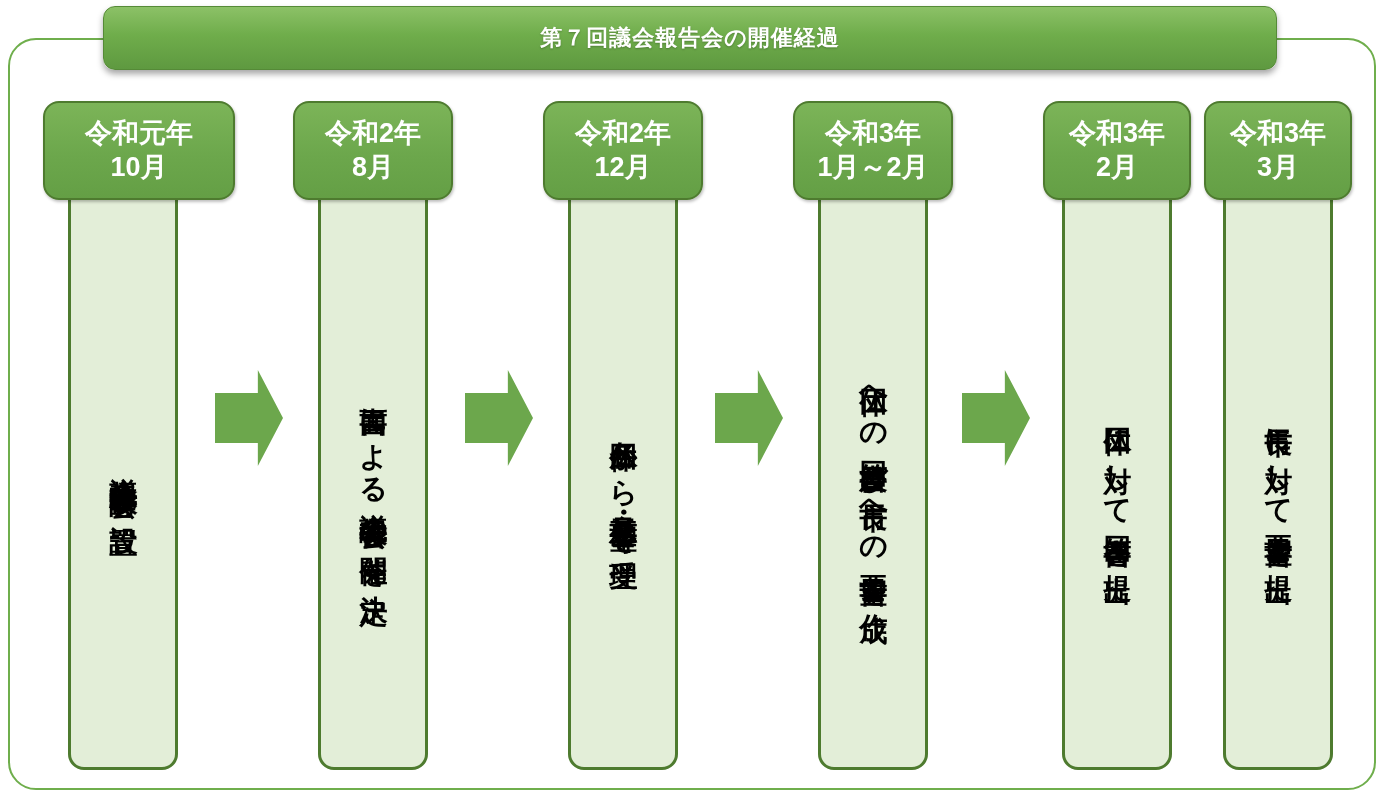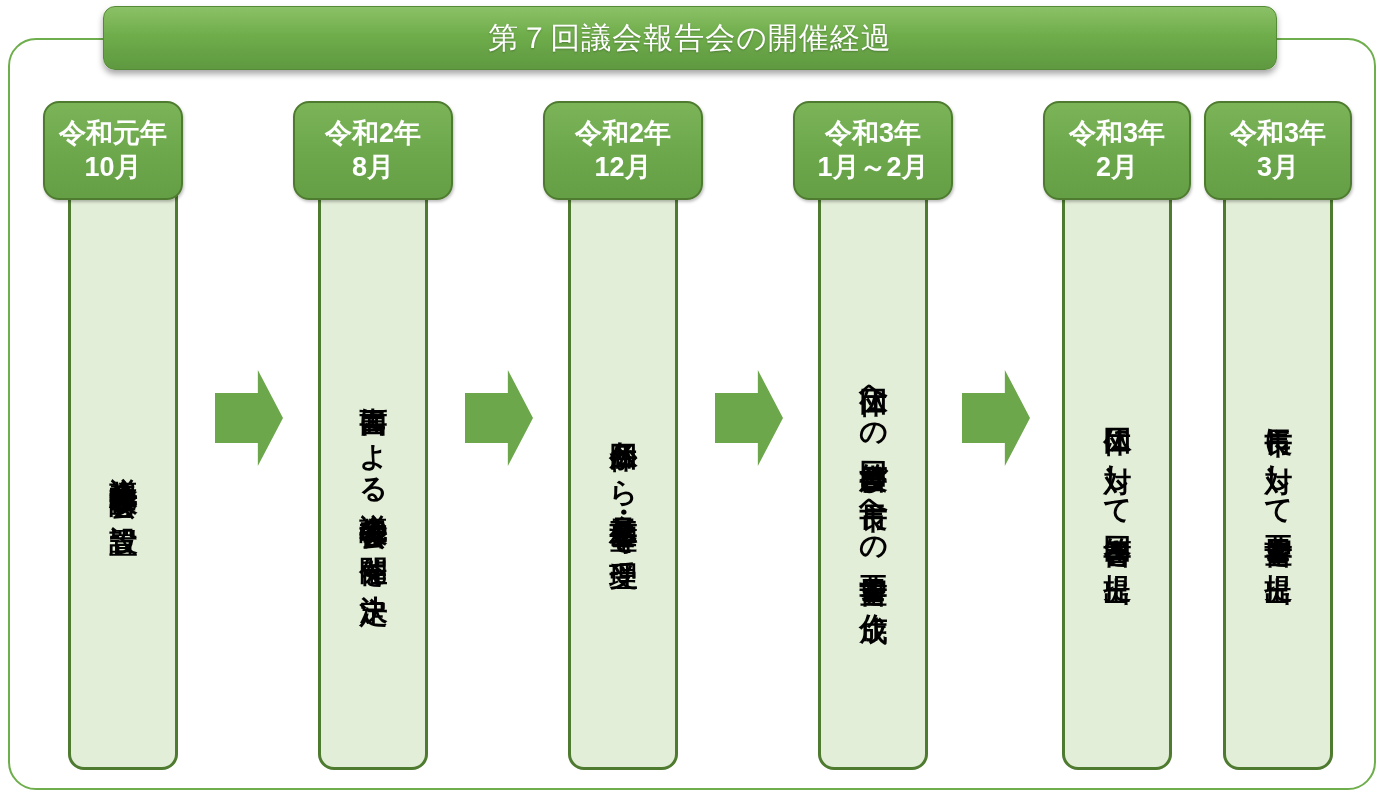--- a/index.html
+++ b/index.html
@@ -38,22 +38,22 @@
     border: 1px solid #558a37;
     border-radius: 12px;
     box-shadow: 0 4px 6px rgba(0,0,0,0.35);
     display: flex;
     align-items: center;
     justify-content: center;
     z-index: 3;
   }
   .title-banner .title-text {
     color: #ffffff;
-    font-size: 30px;
-    font-weight: normal;
+    font-size: 22px;
+    font-weight: bold;
     letter-spacing: 1px;
     text-shadow: 0 1px 2px rgba(0,0,0,0.25);
   }
   
   .col-header {
     position: absolute;
     top: 101px;
     height: 99px;
     background: linear-gradient(180deg, #7cb458 0%, #6ca74c 55%, #649f45 100%);
     border: 2px solid #4e7b2f;
@@ -111,21 +111,21 @@
 <body>
 
 <div class="stage-canvas">
 
   <div class="frame"></div>
 
   <div class="title-banner">
     <span class="title-text">第７回議会報告会の開催経過</span>
   </div>
 
-  <div class="col-header" style="left:43px; width:140px;">
+  <div class="col-header" style="left:43px; width:192px;">
     <span class="date-text">令和元年
 10月</span>
   </div>
   <div class="col-bar" style="left:68px;">
     <span class="bar-text">議会報告会検討会を設置</span>
   </div>
 
   <div class="col-header" style="left:293px; width:160px;">
     <span class="date-text">令和2年
 8月</span>

